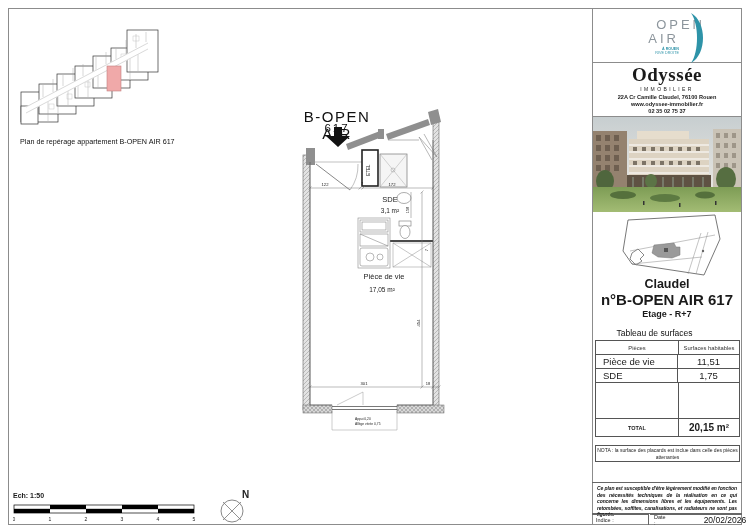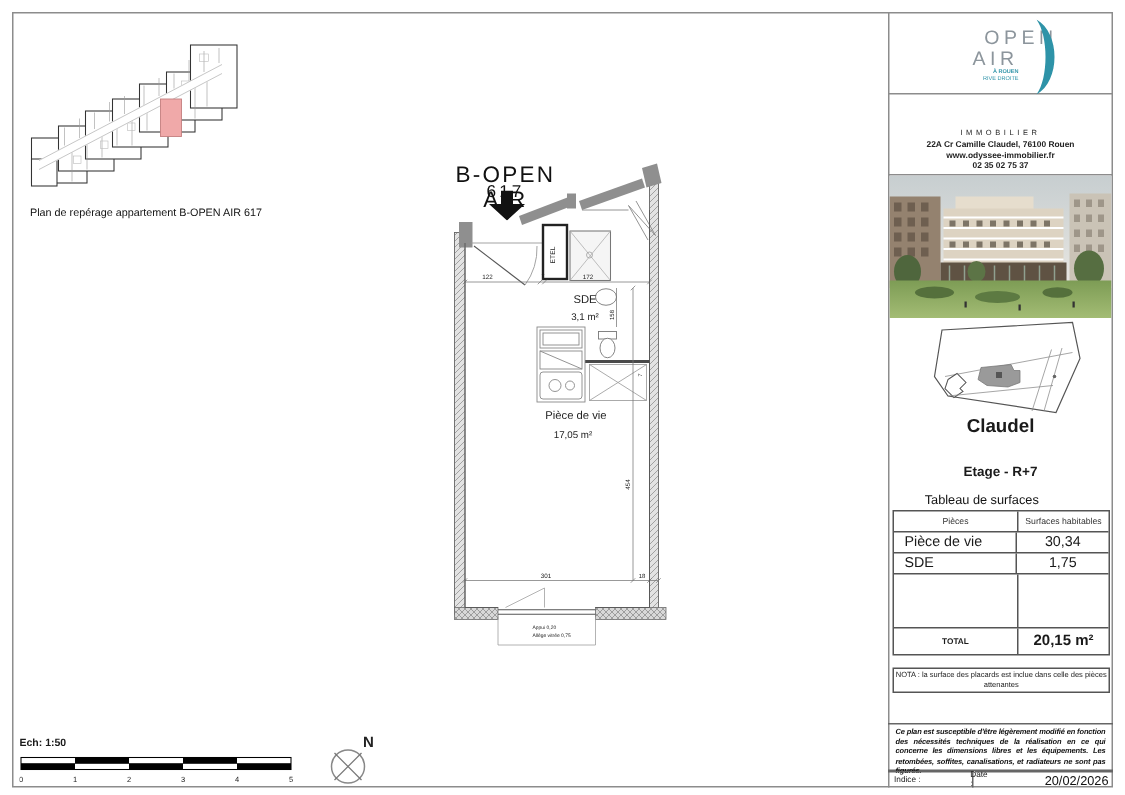--- a/index.html
+++ b/index.html
@@ -254,20 +254,21 @@
   <div class="abs" style="left:600px;top:46px;width:79px;">
     <div class="brand-tag rt">
       <div style="font-weight:bold;">À ROUEN</div>
       <div>RIVE DROITE</div>
     </div>
   </div>
   <svg class="abs" style="left:684px;top:13px;" width="28" height="50" viewBox="0 0 28 50">
     <path d="M7,0 C23,9 23,41 7,50 C15,39 15,11 7,0 Z" fill="#2e93a8"></path>
   </svg>
 
+  <div class="abs ctr agency-name" style="left:592px;top:64px;width:150px;">Odyssée</div>
   <div class="abs ctr agency-sub" style="left:592px;top:86px;width:150px;">IMMOBILIER</div>
   <div class="abs ctr agency-line" style="left:592px;top:94px;width:150px;">22A Cr Camille Claudel, 76100 Rouen</div>
   <div class="abs ctr agency-line" style="left:592px;top:101px;width:150px;">www.odyssee-immobilier.fr</div>
   <div class="abs ctr agency-line" style="left:592px;top:108px;width:150px;">02 35 02 75 37</div>
 
   <svg class="abs" style="left:593px;top:117px;" width="148" height="95" viewBox="0 0 148 95">
     <defs>
       <linearGradient id="sky" x1="0" y1="0" x2="0" y2="1">
         <stop offset="0" stop-color="#c7ced0"></stop>
           <stop offset="1" stop-color="#e9e7e2"></stop>
@@ -364,31 +365,32 @@
     <line x1="83" y1="20" x2="70" y2="61" stroke="#888" stroke-width="0.5"></line>
     <line x1="90" y1="19" x2="78" y2="61" stroke="#888" stroke-width="0.5"></line>
     <circle cx="85" cy="38" r="1.2" fill="#666"></circle>
     <polygon points="36,32 56,30 58,34 62,34 62,42 54,45 40,44 34,40" fill="#9a9a9a" stroke="#777" stroke-width="0.5"></polygon>
     <rect x="46" y="35" width="4" height="4" fill="#555"></rect>
     <polygon points="14,40 20,36 26,42 22,46 24,48 18,52 12,46" fill="#fff" stroke="#555" stroke-width="0.7"></polygon>
     <line x1="14" y1="51" x2="84" y2="44" stroke="#888" stroke-width="0.5"></line>
   </svg>
 
   <div class="abs ctr unit-type" style="left:592px;top:277px;width:150px;">Claudel</div>
+  <div class="abs ctr unit-number" style="left:592px;top:291px;width:150px;">n°B-OPEN AIR 617</div>
   <div class="abs ctr unit-floor" style="left:592px;top:309px;width:150px;">Etage - R+7</div>
 
   <div class="abs ctr tbl-title" style="left:592px;top:328px;width:125px;">Tableau de surfaces</div>
   <div class="abs surf-table">
     <div class="t-row t-head">
       <div class="t-c1 ctr">Pièces</div>
       <div class="t-c2">Surfaces habitables</div>
     </div>
     <div class="t-row t-body">
       <div class="t-c1">Pièce de vie</div>
-      <div class="t-c2">30,34</div>
+      <div class="t-c2">11,51</div>
     </div>
     <div class="t-row t-body">
       <div class="t-c1">SDE</div>
       <div class="t-c2">1,75</div>
     </div>
     <div class="t-row t-fill">
       <div class="t-c1"></div>
         <div class="t-c2"></div>
     </div>
     <div class="t-row t-total">
@@ -396,17 +398,17 @@
       <div class="t-c2">20,15 m²</div>
     </div>
   </div>
   <div class="abs ctr nota">NOTA : la surface des placards est inclue dans celle des pièces attenantes</div>
 
   <div class="abs legal">Ce plan est susceptible d'être légèrement modifié en fonction des nécessités techniques de la réalisation en ce qui concerne les dimensions libres et les équipements. Les retombées, soffites, canalisations, et radiateurs ne sont pas figurés.</div>
 
   <div class="abs foot-cell" style="left:592px;top:514px;width:57px;height:11px;border-top:1px solid #666;border-right:1px solid #666;padding:2px 0 0 4px;">
     <span>Indice :</span>
   </div>
-  <div class="abs" style="left:650px;top:514px;width:92px;height:11px;border-top:1px solid #666;display:flex;align-items:center;justify-content:flex-end;box-sizing:border-box;padding:0 3px 0 4px;gap:38px;">
+  <div class="abs" style="left:650px;top:514px;width:92px;height:11px;border-top:1px solid #666;display:flex;align-items:center;justify-content:space-between;box-sizing:border-box;padding:0 3px 0 4px;gap:38px;">
     <span class="foot-cell">Date :</span>
     <span class="date-val">20/02/2026</span>
   </div>
 </div>
 
 </body></html>

